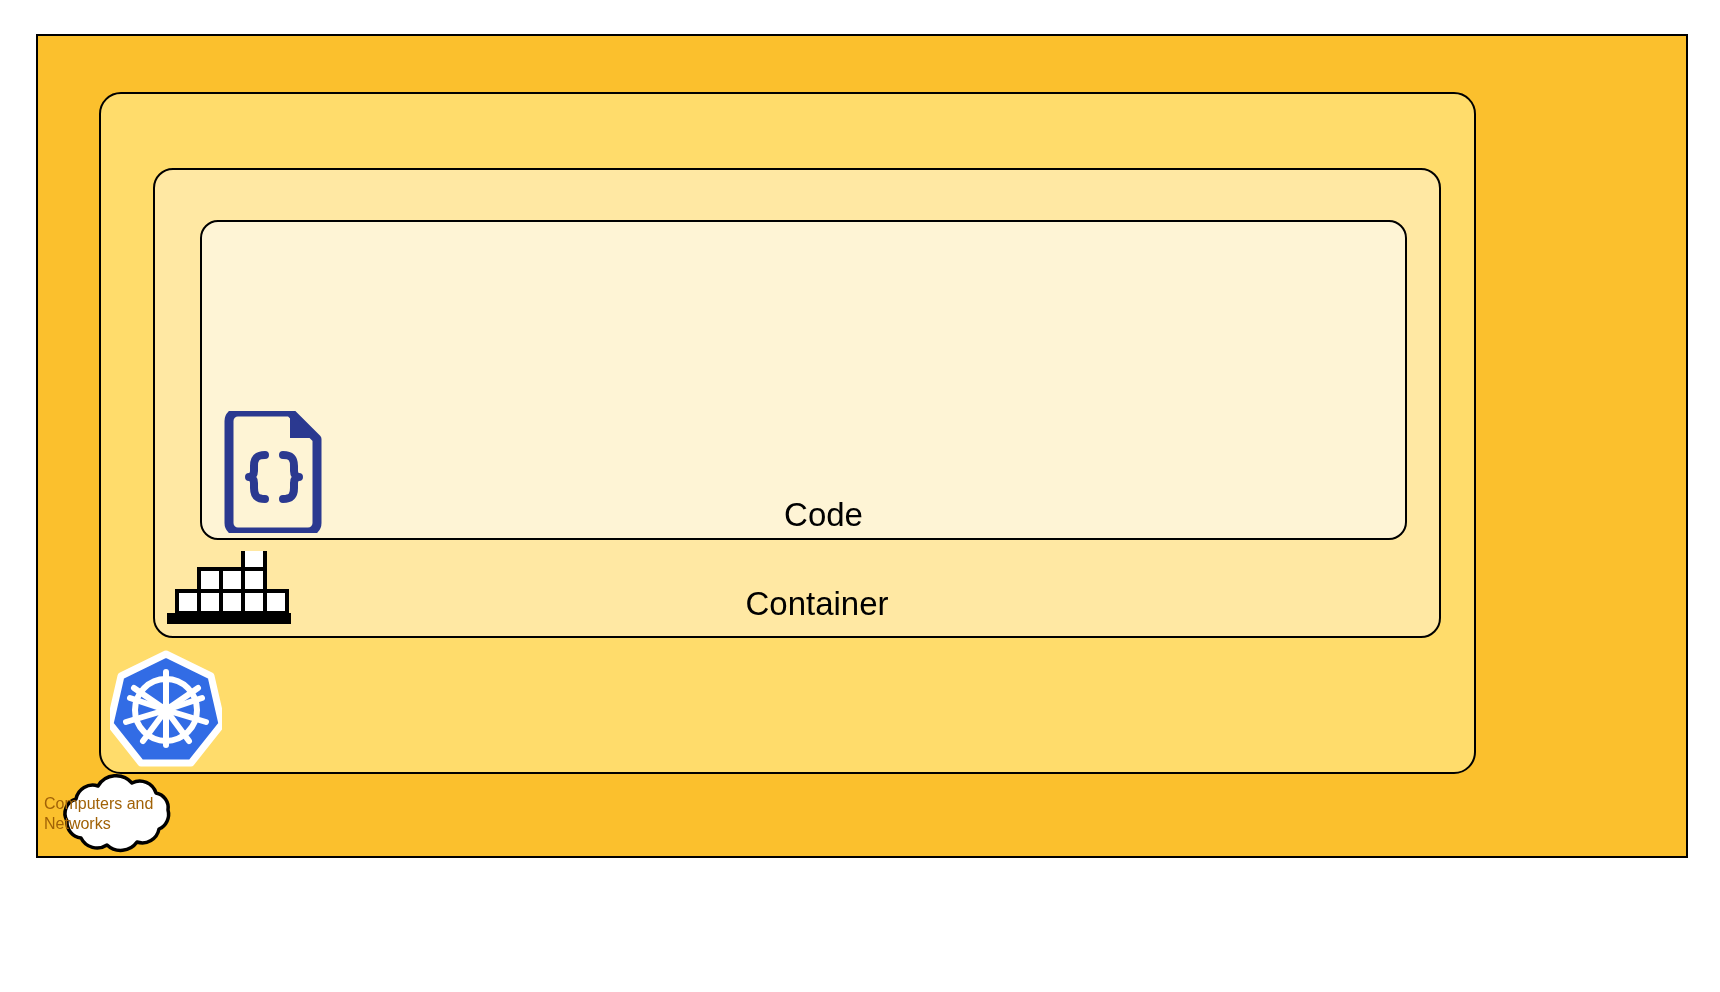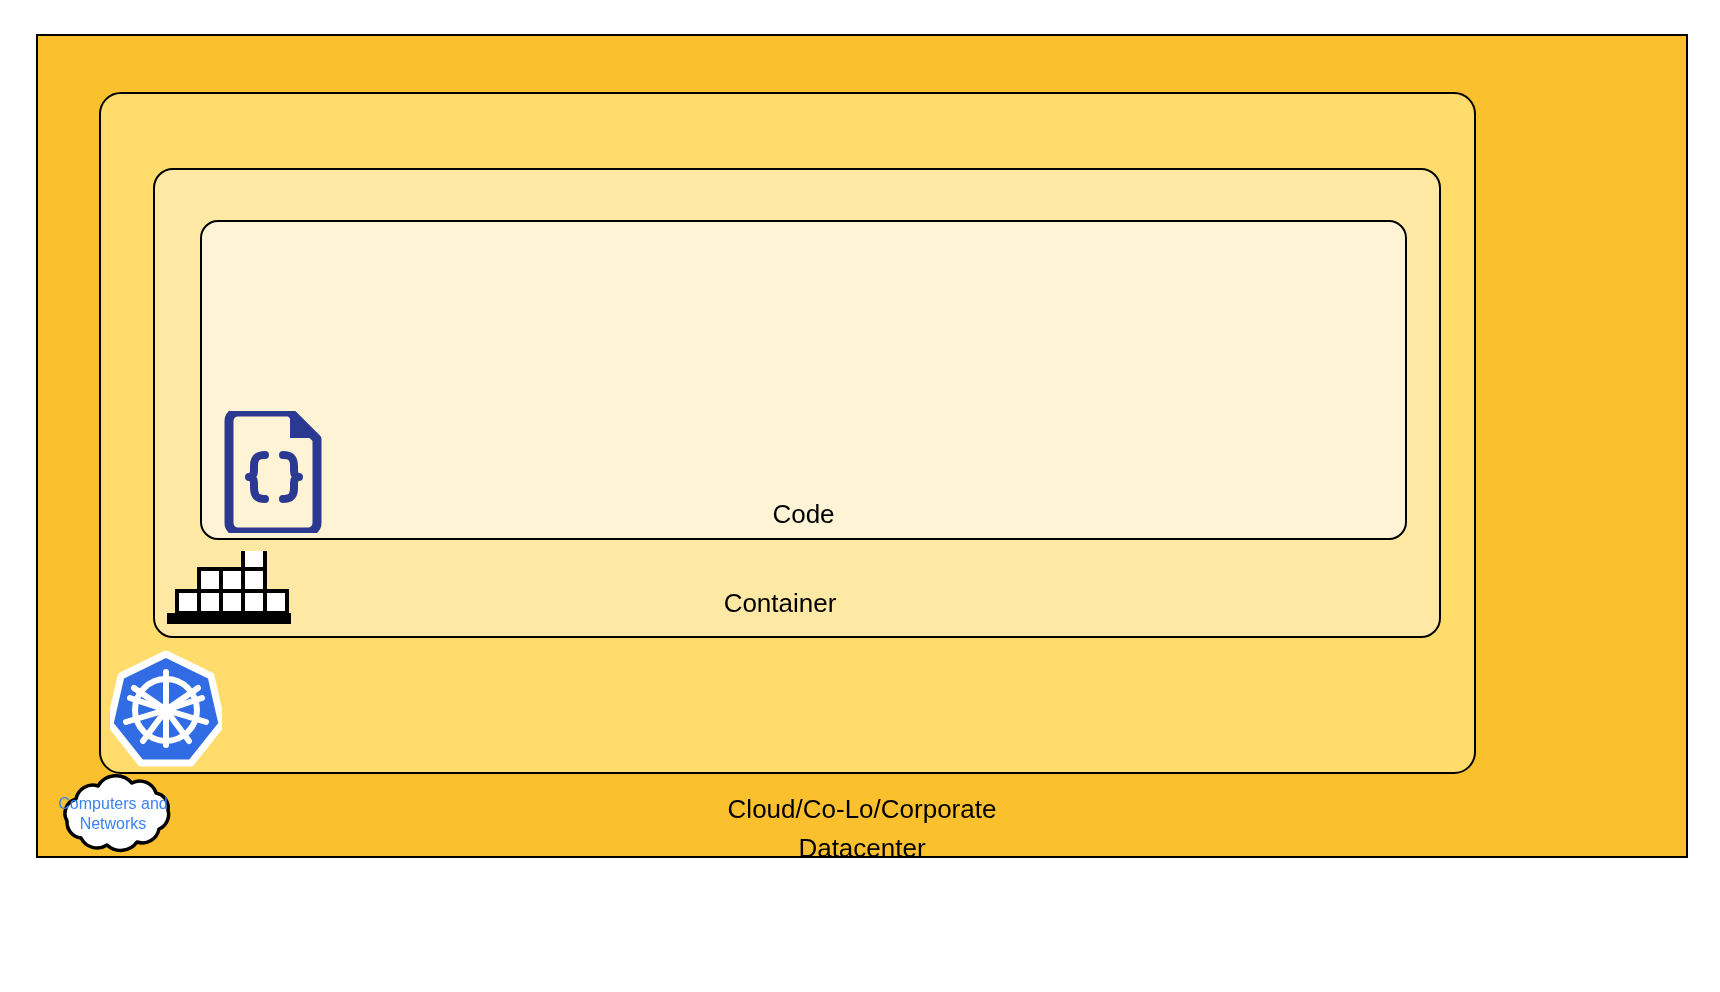--- a/index.html
+++ b/index.html
@@ -57,70 +57,68 @@
     background: #FEF4D5;
     border-radius: 18px;
   }
 
   
   .caption {
     position: absolute;
     text-align: center;
     color: #000000;
     font-family: "Liberation Sans", sans-serif;
-    font-size: 26px;
+    font-size: 33px;
     line-height: 39px;
     white-space: pre-line;
     letter-spacing: 0px;
+    padding-left: 20px;
   }
   .cap-code      { left: 200px;  top: 495px; width: 1207px; }
-  .cap-container { left: 136px;  top: 584px; width: 1288px; }
+  .cap-container { left: 153px;  top: 584px; width: 1288px; }
   .cap-cluster   { left: 99px;   top: 724px; width: 1377px; }
   .cap-datacenter{ left: 36px;   top: 790px; width: 1652px; }
 
   
   .icon {
     position: absolute;
   }
   .icon-code      { left: 219px; top: 411px; width: 108px; height: 122px; }
   .icon-container { left: 167px; top: 551px; width: 124px; height: 76px; }
   .icon-k8s       { left: 110px; top: 650px; width: 112px; height: 118px; }
   .icon-cloud     { left: 44px;  top: 773px; width: 138px; height: 90px; }
 
   .cloud-label {
     position: absolute;
     left: 44px;
     top: 794px;
     width: 138px;
-    text-align: center;
     font-family: "Liberation Sans", sans-serif;
     font-size: 16px;
     line-height: 20px;
-    color: #3b82f6;
+    color: #a16207;
     white-space: pre-line;
     pointer-events: none;
   }
 </style>
 </head>
 <body>
 
 <div id="canvas">
 
   <div class="layer layer-datacenter"></div>
 
   <div class="layer layer-cluster"></div>
 
   <div class="layer layer-container"></div>
 
   <div class="layer layer-code"></div>
 
   <div class="caption cap-code">Code</div>
   <div class="caption cap-container">Container</div>
-  <div class="caption cap-datacenter">Cloud/Co-Lo/Corporate
-Datacenter</div>
 
   <div class="icon icon-code">
     <svg viewBox="0 0 108 122" width="108" height="122" xmlns="http://www.w3.org/2000/svg">
       <path d="M10 10 a9 9 0 0 1 9 -9 h52 l27 27 v84 a9 9 0 0 1 -9 9 h-70 a9 9 0 0 1 -9 -9 z" fill="none" stroke="#2B3990" stroke-width="9" stroke-linejoin="round"></path>
       <path d="M71 1 v26 h27 z" fill="#2B3990"></path>
       <path d="M46 44 c-9 0 -11 4 -11 11 v5 c0 4 -2 6 -5 6 c3 0 5 2 5 6 v5 c0 7 2 11 11 11" fill="none" stroke="#2B3990" stroke-width="8" stroke-linecap="round" stroke-linejoin="round"></path>
       <path d="M64 44 c9 0 11 4 11 11 v5 c0 4 2 6 5 6 c-3 0 -5 2 -5 6 v5 c0 7 -2 11 -11 11" fill="none" stroke="#2B3990" stroke-width="8" stroke-linecap="round" stroke-linejoin="round"></path>
     </svg>
   </div>
 

